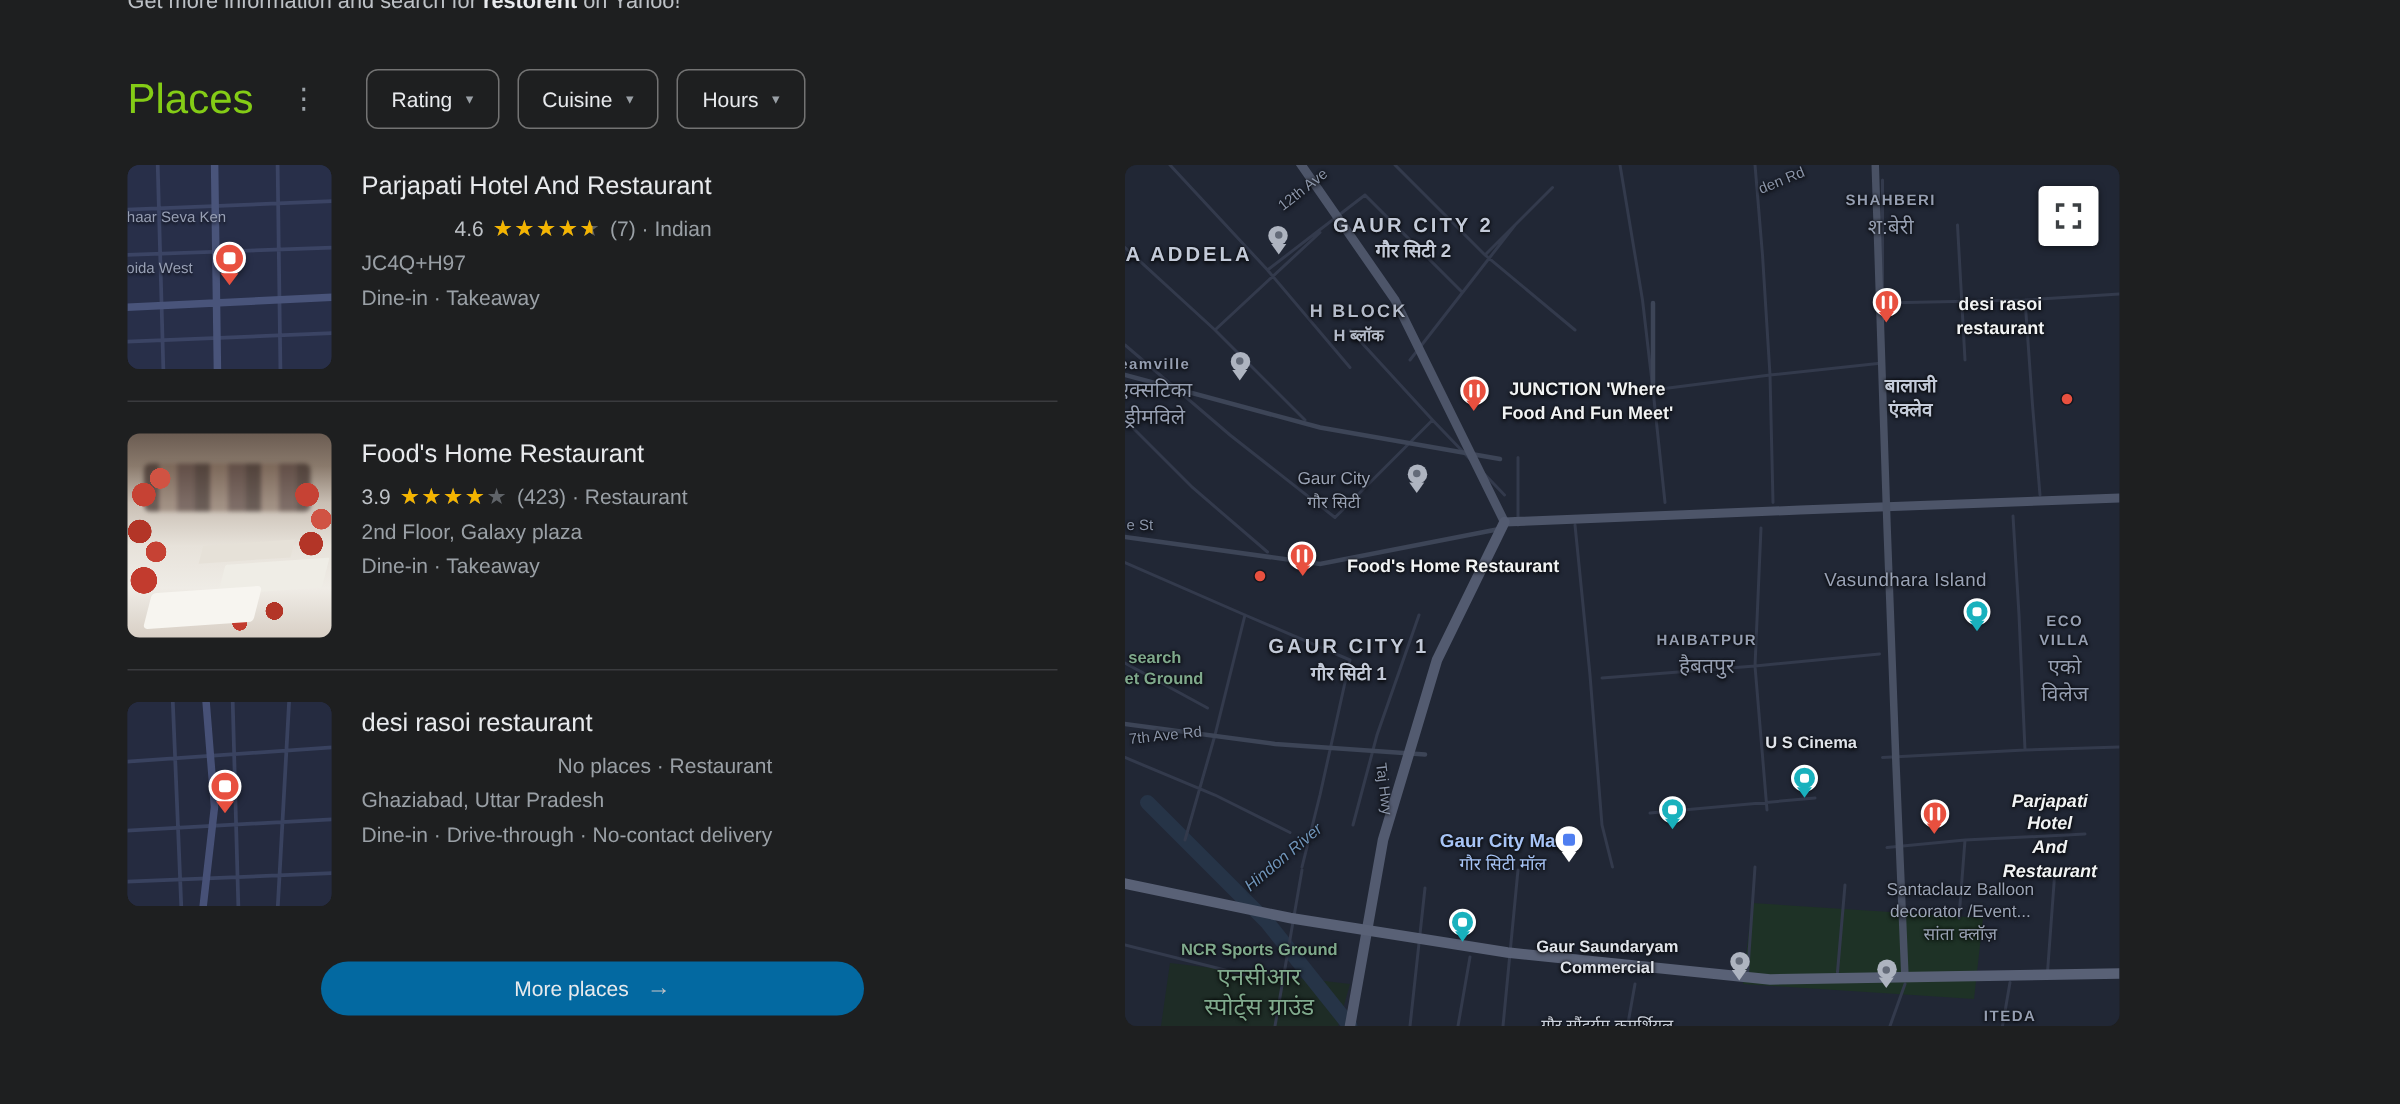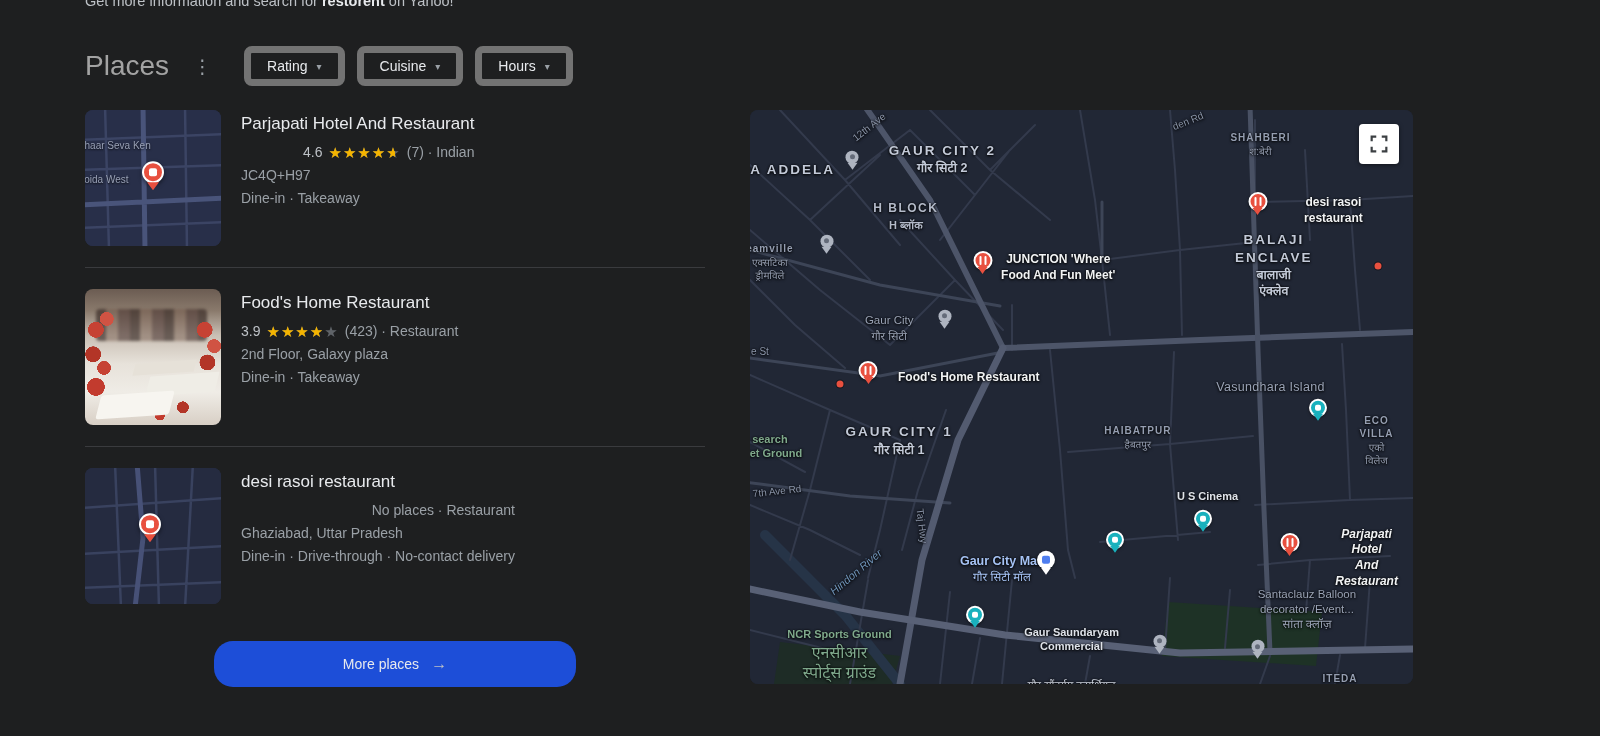--- a/index.html
+++ b/index.html
@@ -11,26 +11,26 @@
   }
   .page { position:relative; width:1600px; height:736px; background:#1e1f20; overflow:hidden; }
 
   
   .top-note { position:absolute; left:85px; top:-7px; font-size:14.5px; color:#bdc1c6; white-space:nowrap; }
   .top-note b { color:#e8eaed; }
 
   
   .left-col { position:absolute; left:85px; top:44px; width:620px; }
   .places-header { display:flex; align-items:center; height:44px; }
-  .places-title { font-size:28px; font-weight:400; color:#a3a3a3; }
+  .places-title { font-size:28px; font-weight:400; color:#84cc16; }
   .menu-dots { margin-left:18px; font-size:19px; color:#9aa0a6; cursor:pointer; padding:2px 6px; }
   .chips { display:flex; gap:12px; margin-left:26px; }
   .chip {
     display:flex; align-items:center; gap:9px; height:40px; padding:0 16px;
-    background:transparent; border:7px solid #737373; border-radius:8px;
+    background:transparent; border:1px solid #737373; border-radius:8px;
     color:#e8eaed; font-size:14px; font-family:inherit; cursor:pointer;
   }
   .chip .caret { color:#9aa0a6; font-size:10px; }
 
   .listings { margin-top:22px; }
   .listing { display:flex; gap:20px; padding:21px 0; }
   .listing:first-child { padding-top:0; }
   .listing + .listing { border-top:1px solid #3a3b3e; }
   .thumb {
     position:relative; width:136px; height:136px; border-radius:8px;
@@ -52,22 +52,22 @@
   .listing-info { padding-top:4px; font-size:14px; }
   .l-name { font-size:17px; font-weight:400; color:#e8eaed; margin-bottom:10px; cursor:pointer; }
   .l-rating { display:flex; align-items:center; gap:6px; color:#9aa0a6; margin-bottom:7px;justify-content:flex-end; }
   .rating-num { color:#bdc1c6; }
   .stars { position:relative; display:inline-block; font-size:15px; letter-spacing:1px; color:#5f6368; line-height:1; }
   .stars-fill { position:absolute; left:0; top:0; overflow:hidden; white-space:nowrap; color:#f4b400; }
   .l-addr { color:#9aa0a6; margin-bottom:7px; }
   .l-services { color:#9aa0a6; }
 
   .more-btn {
-    margin:16px auto 0; width:362px; height:46px; border:none; border-radius:19px;
-    background:#1d4ed8; color:#e8eaed; font-size:14px; font-family:inherit;
+    margin:16px auto 0; width:362px; height:36px; border:none; border-radius:19px;
+    background:#0369a1; color:#e8eaed; font-size:14px; font-family:inherit;
     display:flex; align-items:center; justify-content:center; gap:12px; cursor:pointer;
   }
   .more-btn .arrow { font-size:16px; color:#bdc1c6; }
 
   
   .photo-thumb { background:linear-gradient(180deg,#6b5c52 0%,#8a7a6c 16%,#c9bfb4 34%,#e7e2da 55%,#efece6 76%,#d8cfc5 100%); }
   .crowd { position:absolute; left:8%; right:10%; top:15%; height:23%;
     background:repeating-linear-gradient(90deg,rgba(52,38,34,.65) 0 10px,rgba(110,84,70,.45) 10px 22px,rgba(73,52,48,.6) 22px 34px);
     filter:blur(1.5px); border-radius:4px; }
   .balloons { position:absolute; inset:0;
@@ -93,21 +93,21 @@
   .map-roads { position:absolute; inset:0; width:100%; height:100%; }
   .map-overlay { position:absolute; inset:0; }
   .map-label { position:absolute; transform:translate(-50%,-50%); text-align:center; white-space:pre-line;
     line-height:1.3; pointer-events:none; text-shadow:0 1px 3px rgba(0,0,0,.95), 0 0 2px rgba(0,0,0,.9); }
   .map-label .l2 { margin-top:1px; }
   .area-lg .l1 { font-size:13.5px; font-weight:700; letter-spacing:2px; color:#c3cad8; }
   .area-lg .l2 { font-size:12.5px; font-weight:700; color:#c3cad8; }
   .area-md .l1 { font-size:12px; font-weight:700; letter-spacing:1.5px; color:#b3bac9; }
   .area-md .l2 { font-size:11px; font-weight:700; color:#b3bac9; }
   .area-sm .l1 { font-size:10px; font-weight:700; letter-spacing:1px; color:#959eb1; }
-  .area-sm .l2 { font-size:10px; color:#959eb1; }
+  .area-sm .l2 { font-size:14px; color:#959eb1; }
   .locality .l1 { font-size:12.5px; color:#9aa3b6; letter-spacing:.3px; }
   .poi-strong .l1 { font-size:12px; font-weight:700; color:#f1f3f4; }
   .poi-white .l1 { font-size:11px; font-weight:700; color:#dfe3ea; }
   .poi-white .l2 { font-size:11px; color:#cdd3de;margin-top:24px; }
   .poi-gray .l1 { font-size:11.5px; color:#9aa3b5; }
   .poi-gray .l2 { font-size:11px; color:#9aa3b5; }
   .poi-blue .l1 { font-size:12.5px; font-weight:700; color:#a6c3f5; }
   .poi-blue .l2 { font-size:11.5px; font-weight:400; color:#a6c3f5; }
   .park .l1 { font-size:11px; font-weight:600; color:#7fa98c; }
   .park .l2 { font-size:16px; color:#7fa98c; }
@@ -259,21 +259,21 @@
       <path d="M-5 478 L110 502 L255 525 L430 543 L663 539" stroke="#596176" stroke-width="7" fill="none" stroke-linecap="round"></path>
     </svg>
     <div class="map-overlay">
         <div class="map-label road" style="left: 18%; top: 3%; transform: translate(-50%, -50%) rotate(-38deg);"><div class="l1">12th Ave</div></div>
         <div class="map-label road" style="left: 66%; top: 2%; transform: translate(-50%, -50%) rotate(-22deg);"><div class="l1">den Rd</div></div>
         <div class="map-label area-lg" style="left: 29%; top: 8.5%; transform: translate(-50%, -50%);"><div class="l1">GAUR CITY 2</div><div class="l2">गौर सिटी 2</div></div>
         <div class="map-label area-sm" style="left: 77%; top: 6%; transform: translate(-50%, -50%);"><div class="l1">SHAHBERI</div><div class="l2">श:बेरी</div></div>
         <div class="map-label area-lg" style="left: 6%; top: 10.5%; transform: translate(-50%, -50%);"><div class="l1">IA ADDELA</div></div>
         <div class="map-label area-md" style="left: 23.5%; top: 18.5%; transform: translate(-50%, -50%);"><div class="l1">H BLOCK</div><div class="l2">H ब्लॉक</div></div>
         <div class="map-label poi-strong" style="left: 88%; top: 17.6%; transform: translate(-50%, -50%);"><div class="l1">desi rasoi restaurant</div></div>
-        <div class="map-label area-lg" style="left: 79%; top: 27%; transform: translate(-50%, -50%);"><div class="l1">BALAJI ENCLAVE</div><div class="l2">बालाजी
+        <div class="map-label area-lg" style="left: 79%; top: 27%; transform: translate(-50%, -50%);"><div class="l2">बालाजी
 एंक्लेव</div></div>
         <div class="map-label area-sm" style="left: 3%; top: 26.5%; transform: translate(-50%, -50%);"><div class="l1">eamville</div><div class="l2">एक्सटिका
 ड्रीमविले</div></div>
         <div class="map-label poi-strong" style="left: 46.5%; top: 27.6%; transform: translate(-50%, -50%);"><div class="l1">JUNCTION 'Where
 Food And Fun Meet'</div></div>
         <div class="map-label poi-gray" style="left: 21%; top: 38%; transform: translate(-50%, -50%);"><div class="l1">Gaur City</div><div class="l2">गौर सिटी</div></div>
         <div class="map-label road" style="left: 1.5%; top: 42%; transform: translate(-50%, -50%);"><div class="l1">e St</div></div>
         <div class="map-label poi-strong" style="left: 33%; top: 46.7%; transform: translate(-50%, -50%);"><div class="l1">Food's Home Restaurant</div></div>
         <div class="map-label locality" style="left: 78.5%; top: 48.2%; transform: translate(-50%, -50%);"><div class="l1">Vasundhara Island</div></div>
         <div class="map-label area-lg" style="left: 22.5%; top: 57.5%; transform: translate(-50%, -50%);"><div class="l1">GAUR CITY 1</div><div class="l2">गौर सिटी 1</div></div>

